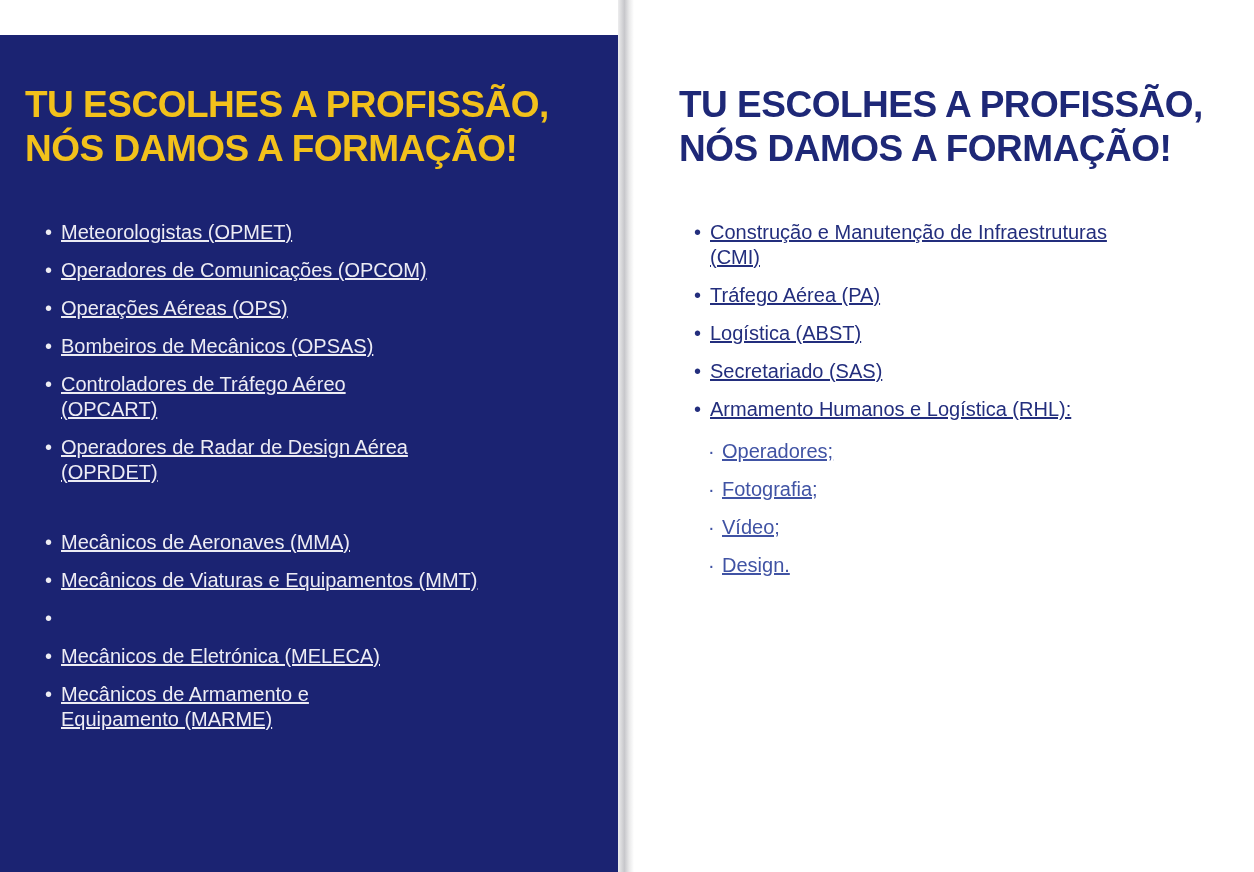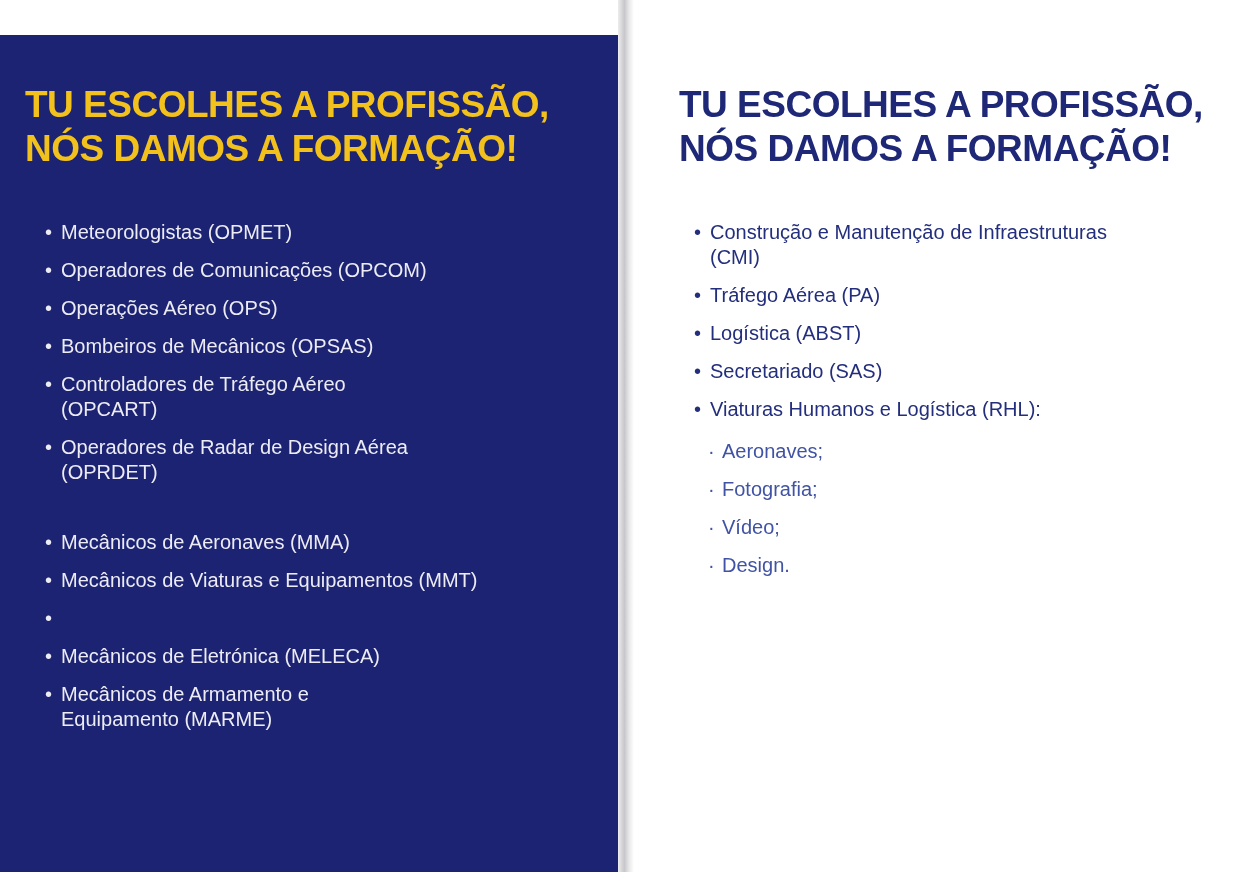--- a/index.html
+++ b/index.html
@@ -50,21 +50,21 @@
     display:flex;
     align-items:flex-start;
     font-size:20px;
     line-height:25px;
     margin-bottom:13px;
   }
   .bullet{
     flex:0 0 16px;
     text-align:left;
   }
-  .item-text{white-space:pre-line;}
+  .item-text{white-space:pre-line;text-decoration:underline;}
   .group-gap{margin-top:45px;}
   .sublist{margin-left:29px;margin-top:17px;color:var(--right_subtext);}
   .subitem{
     display:flex;
     align-items:flex-start;
     font-size:20px;
     line-height:25px;
     margin-bottom:13px;
   }
   .sub-bullet{flex:0 0 14px;}
@@ -81,21 +81,21 @@
     <li class="item">
       <span class="bullet">•</span>
       <span class="item-text">Meteorologistas (OPMET)</span>
     </li>
     <li class="item">
       <span class="bullet">•</span>
       <span class="item-text">Operadores de Comunicações (OPCOM)</span>
     </li>
     <li class="item">
       <span class="bullet">•</span>
-      <span class="item-text">Operações Aéreo (OPS)</span>
+      <span class="item-text">Operações Aéreas (OPS)</span>
     </li>
     <li class="item">
       <span class="bullet">•</span>
       <span class="item-text">Bombeiros de Mecânicos (OPSAS)</span>
     </li>
     <li class="item">
       <span class="bullet">•</span>
       <span class="item-text">Controladores de Tráfego Aéreo
 (OPCART)</span>
     </li>
@@ -148,27 +148,27 @@
     <li class="item">
       <span class="bullet">•</span>
       <span class="item-text">Logística (ABST)</span>
     </li>
     <li class="item">
       <span class="bullet">•</span>
       <span class="item-text">Secretariado (SAS)</span>
     </li>
     <li class="item">
       <span class="bullet">•</span>
-      <span class="item-text">Viaturas Humanos e Logística (RHL):</span>
+      <span class="item-text">Armamento Humanos e Logística (RHL):</span>
     </li>
   </ul>
   <ul class="sublist">
     <li class="subitem">
       <span class="sub-bullet">·</span>
-      <span class="item-text">Aeronaves;</span>
+      <span class="item-text">Operadores;</span>
     </li>
     <li class="subitem">
       <span class="sub-bullet">·</span>
       <span class="item-text">Fotografia;</span>
     </li>
     <li class="subitem">
       <span class="sub-bullet">·</span>
       <span class="item-text">Vídeo;</span>
     </li>
     <li class="subitem">

